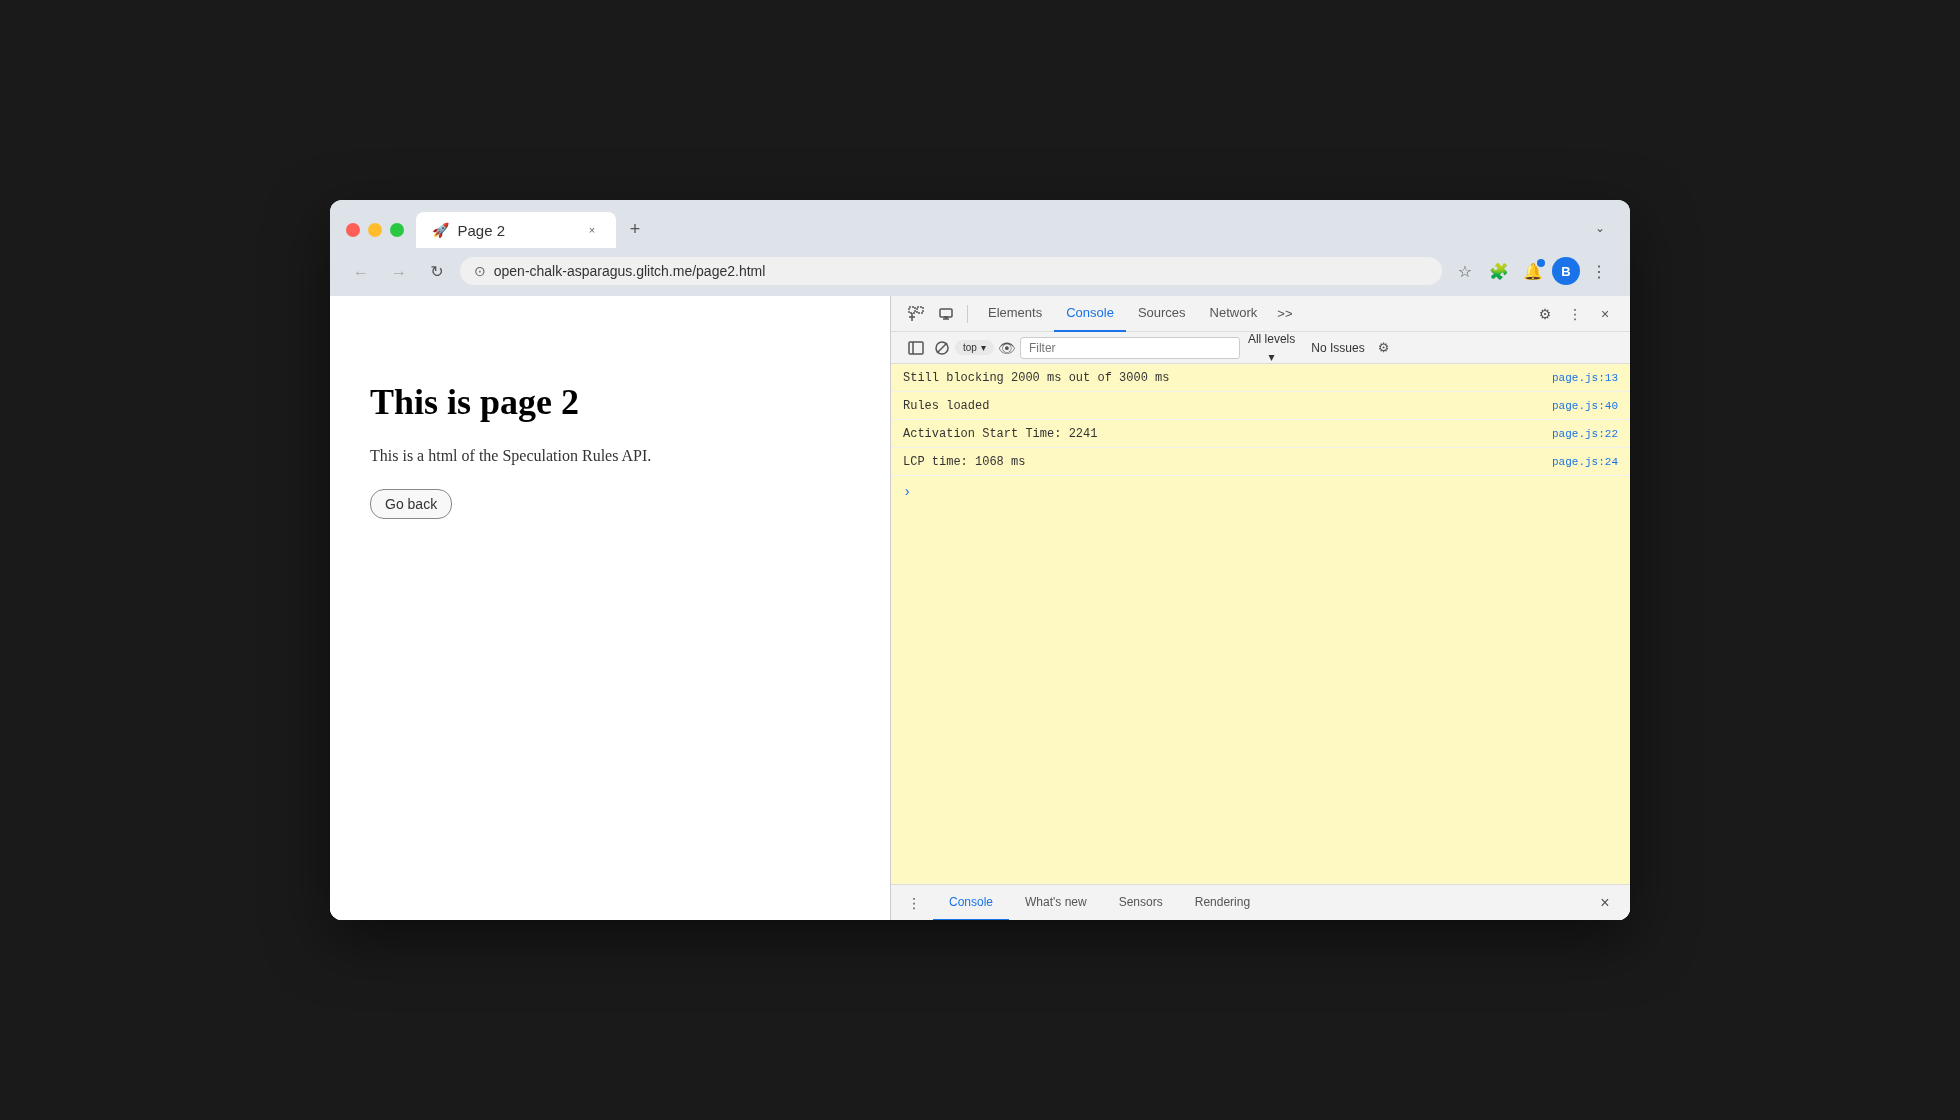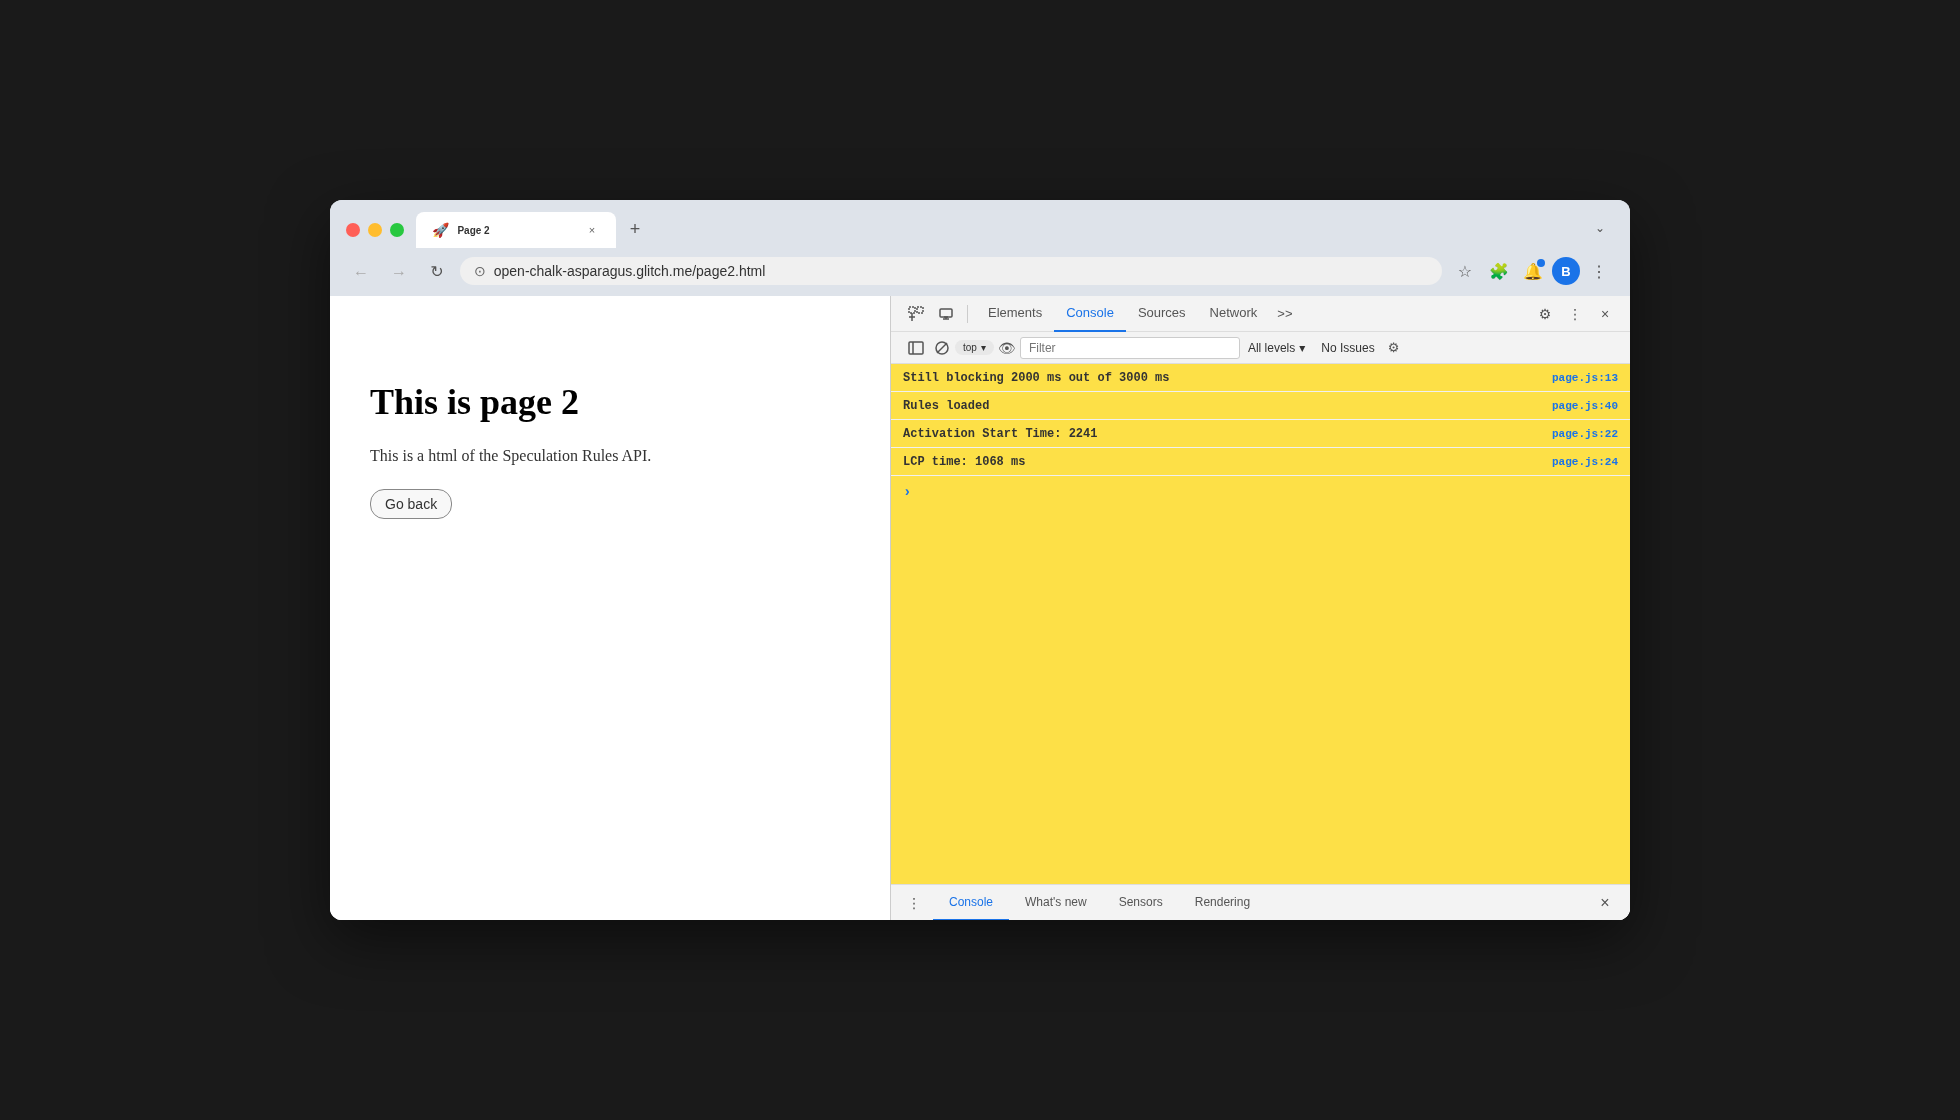--- a/index.html
+++ b/index.html
@@ -58,27 +58,26 @@
       gap: 8px;
       min-width: 200px;
       max-width: 240px;
       height: 36px;
       position: relative;
     }
     .tab-favicon {
       font-size: 14px;
     }
     .tab-title {
-      font-size: 10px;
+      font-size: 15px;
       color: #333;
       flex: 1;
       white-space: nowrap;
       overflow: hidden;
       text-overflow: ellipsis;
-      font-weight: bold;
     }
     .tab-close {
       width: 16px;
       height: 16px;
       border-radius: 50%;
       display: flex;
       align-items: center;
       justify-content: center;
       font-size: 11px;
       color: #666;
@@ -314,20 +313,21 @@
     }
     .console-dropdown {
       display: flex;
       align-items: center;
       gap: 4px;
       padding: 2px 8px;
       font-size: 12px;
       color: #333;
       cursor: pointer;
       border-radius: 3px;
+      flex-direction: column;
     }
     .console-no-issues {
       font-size: 12px;
       color: #333;
       padding: 2px 8px;
     }
     .console-settings-btn {
       width: 22px;
       height: 22px;
       border-radius: 3px;
@@ -335,24 +335,23 @@
       align-items: center;
       justify-content: center;
       cursor: pointer;
       color: #555;
       font-size: 13px;
     }
     
     .console-messages {
       flex: 1;
       overflow-y: auto;
-      background: #fde047;
+      background: #fef9c3;
       font-family: 'Courier New', Courier, monospace;
       font-size: 12px;
-      font-weight: bold;
     }
     .console-msg {
       display: flex;
       align-items: center;
       justify-content: space-between;
       padding: 6px 12px;
       border-bottom: 1px solid #f0f0f0;
       min-height: 28px;
     }
     .console-msg-text {

